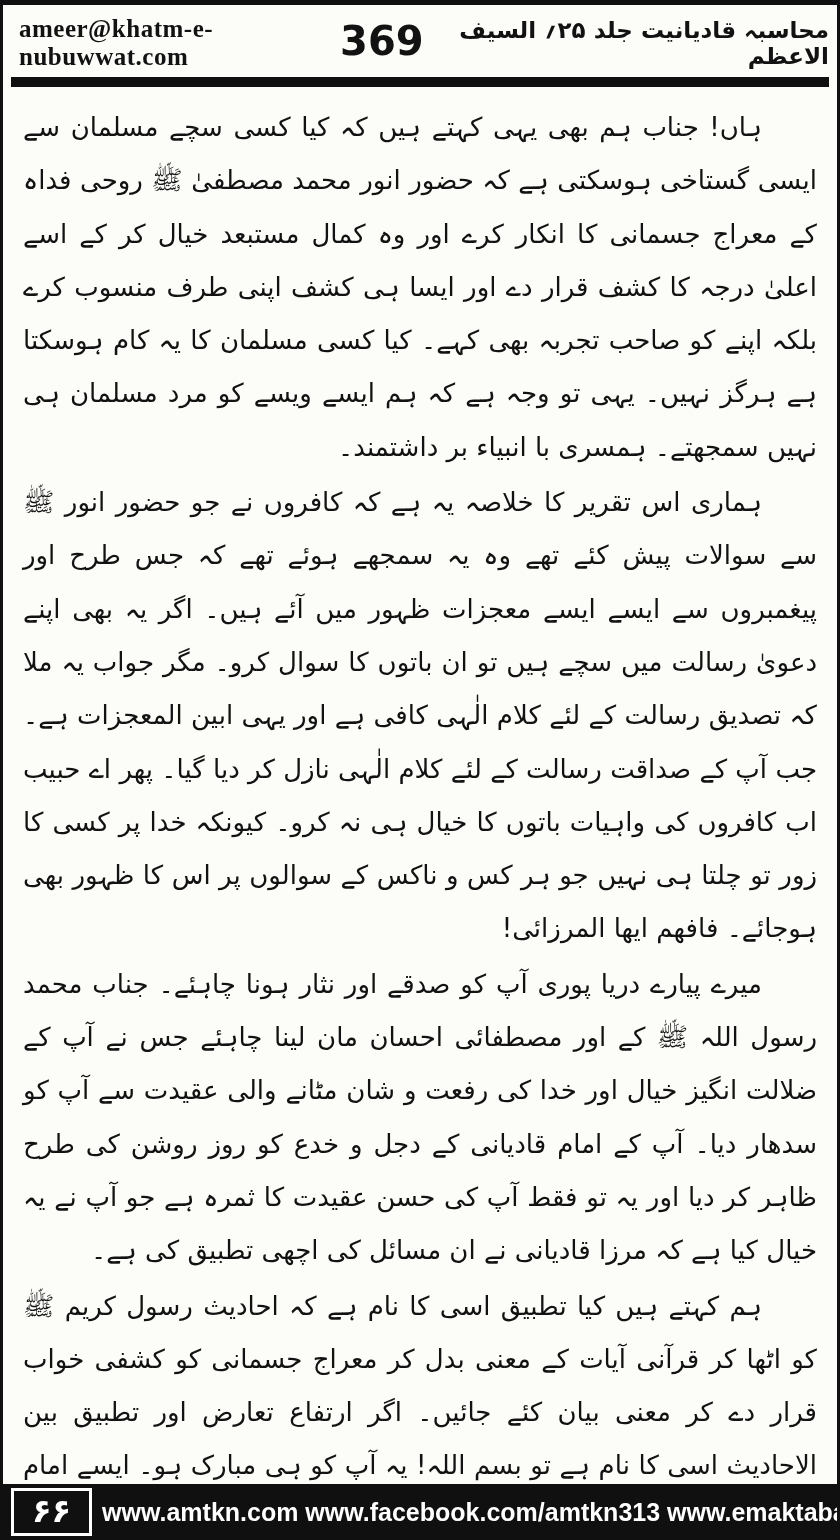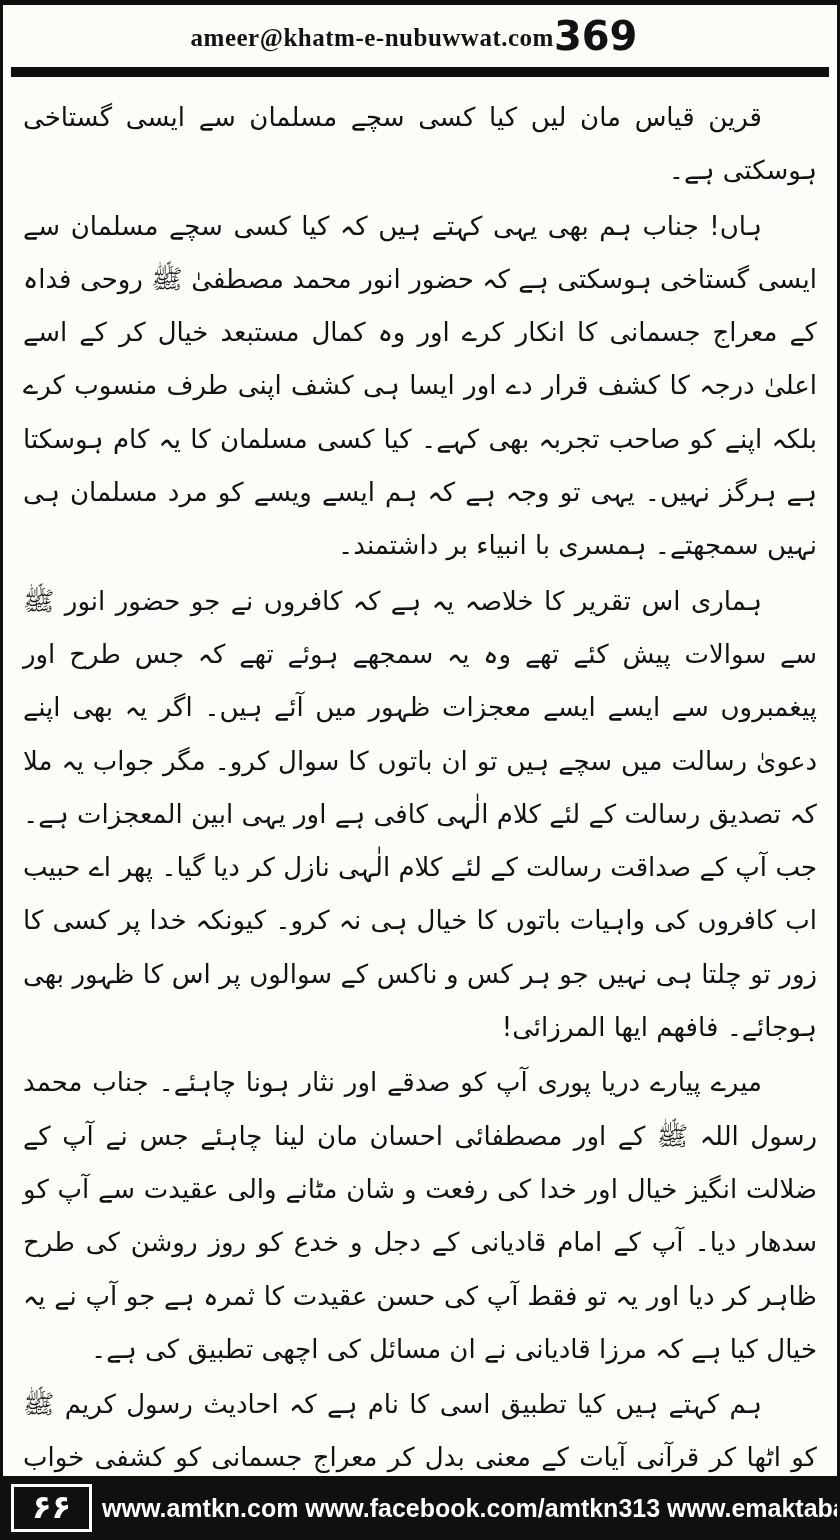--- a/index.html
+++ b/index.html
@@ -11,22 +11,22 @@
     background:#fcfcf9;
     border-left:3px solid #101010;
     border-right:3px solid #101010;
     border-top:5px solid #101010;
     overflow:hidden;
     font-family:"DejaVu Sans", sans-serif;
     color:#121212;
   }
   
   .header {
-    display:flex; align-items:center; justify-content:center;
-    padding:10px 28px 2px 16px;
+    display:flex; align-items:center; justify-content:space-between;
+    padding:10px 8px 2px 16px;
     direction:ltr;
   }
   .header .email {
     font-family:"Liberation Serif", serif;
     font-weight:bold; font-size:25px; letter-spacing:0.5px;
   }
   .header .pageno {
     font-size:40px; font-weight:bold; direction:rtl;
     transform:translateY(-2px);
   }
@@ -40,21 +40,21 @@
     padding:14px 20px 0 20px;
     font-size:26px;
     line-height:2.05;
     text-align:justify;
     text-align-last:right;
   }
   .body-text p { text-indent:55px; margin:0 0 2px 0; }
   
   .footer {
     position:absolute; left:0; right:0; bottom:0;
-    height:64px; background:#101010;
+    height:56px; background:#101010;
     display:flex; align-items:center;
     direction:ltr; color:#ffffff;
   }
   .footer .num-box {
     border:3px solid #ffffff;
     margin:0 10px 0 8px;
     padding:1px 18px 3px 18px;
     font-size:32px; font-weight:bold;
     direction:rtl;
   }
@@ -66,25 +66,25 @@
   }
 </style>
 </head>
 <body>
 
 <div class="page">
 
   <div class="header">
     <span class="email">ameer@khatm-e-nubuwwat.com</span>
     <span class="pageno">369</span>
+    <span class="title">محاسبہ قادیانیت جلد ۲۵؍ السیف الاعظم</span>
   </div>
   <div class="header-rule"></div>
 
   <div class="body-text">
-      <p>قرین قیاس مان لیں کیا کسی سچے مسلمان سے ایسی گستاخی ہوسکتی ہے۔</p>
       <p>ہاں! جناب ہم بھی یہی کہتے ہیں کہ کیا کسی سچے مسلمان سے ایسی گستاخی ہوسکتی ہے کہ حضور انور محمد مصطفیٰ ﷺ روحی فداہ کے معراج جسمانی کا انکار کرے اور وہ کمال مستبعد خیال کر کے اسے اعلیٰ درجہ کا کشف قرار دے اور ایسا ہی کشف اپنی طرف منسوب کرے بلکہ اپنے کو صاحب تجربہ بھی کہے۔ کیا کسی مسلمان کا یہ کام ہوسکتا ہے ہرگز نہیں۔ یہی تو وجہ ہے کہ ہم ایسے ویسے کو مرد مسلمان ہی نہیں سمجھتے۔ ہمسری با انبیاء بر داشتمند۔</p>
       <p>ہماری اس تقریر کا خلاصہ یہ ہے کہ کافروں نے جو حضور انور ﷺ سے سوالات پیش کئے تھے وہ یہ سمجھے ہوئے تھے کہ جس طرح اور پیغمبروں سے ایسے ایسے معجزات ظہور میں آئے ہیں۔ اگر یہ بھی اپنے دعویٰ رسالت میں سچے ہیں تو ان باتوں کا سوال کرو۔ مگر جواب یہ ملا کہ تصدیق رسالت کے لئے کلام الٰہی کافی ہے اور یہی ابین المعجزات ہے۔ جب آپ کے صداقت رسالت کے لئے کلام الٰہی نازل کر دیا گیا۔ پھر اے حبیب اب کافروں کی واہیات باتوں کا خیال ہی نہ کرو۔ کیونکہ خدا پر کسی کا زور تو چلتا ہی نہیں جو ہر کس و ناکس کے سوالوں پر اس کا ظہور بھی ہوجائے۔ فافهم ايها المرزائی!</p>
       <p>میرے پیارے دریا پوری آپ کو صدقے اور نثار ہونا چاہئے۔ جناب محمد رسول اللہ ﷺ کے اور مصطفائی احسان مان لینا چاہئے جس نے آپ کے ضلالت انگیز خیال اور خدا کی رفعت و شان مٹانے والی عقیدت سے آپ کو سدھار دیا۔ آپ کے امام قادیانی کے دجل و خدع کو روز روشن کی طرح ظاہر کر دیا اور یہ تو فقط آپ کی حسن عقیدت کا ثمرہ ہے جو آپ نے یہ خیال کیا ہے کہ مرزا قادیانی نے ان مسائل کی اچھی تطبیق کی ہے۔</p>
       <p>ہم کہتے ہیں کیا تطبیق اسی کا نام ہے کہ احادیث رسول کریم ﷺ کو اٹھا کر قرآنی آیات کے معنی بدل کر معراج جسمانی کو کشفی خواب قرار دے کر معنی بیان کئے جائیں۔ اگر ارتفاع تعارض اور تطبیق بین الاحادیث اسی کا نام ہے تو بسم اللہ! یہ آپ کو ہی مبارک ہو۔ ایسے امام کو ہمارا دور ہی سے سلام ہے۔</p>
     </div>
 
   <div class="footer">
     <span class="num-box">۶۶</span>
     <span class="links">www.amtkn.com www.facebook.com/amtkn313 www.emaktaba.info</span>
   </div>

